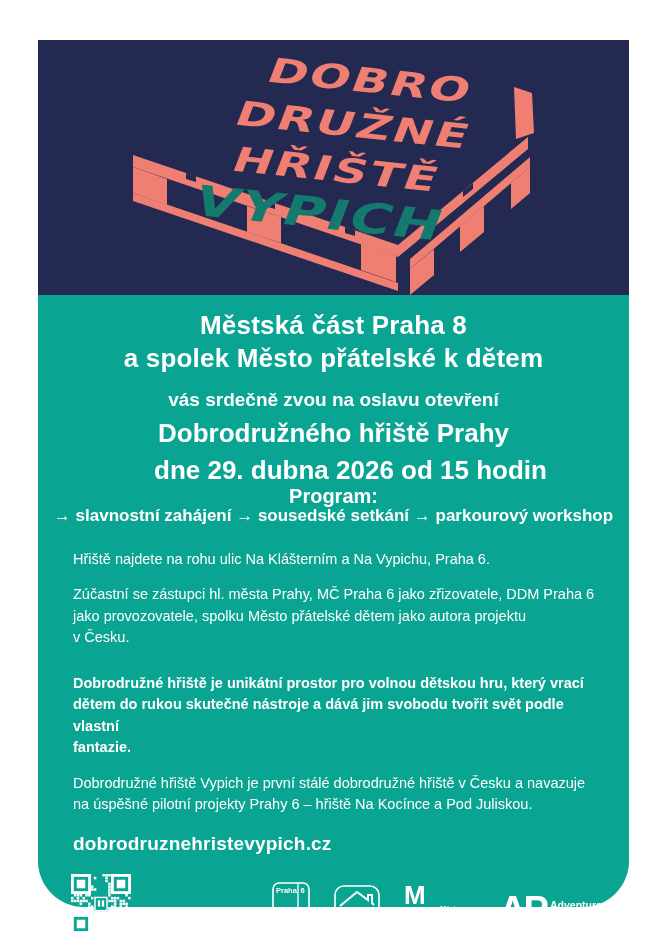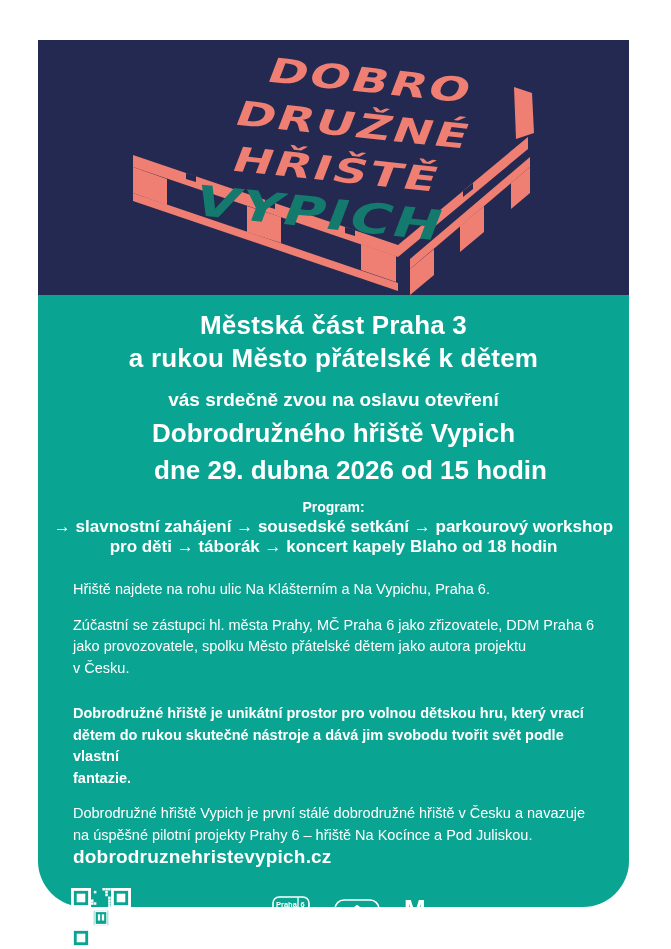--- a/index.html
+++ b/index.html
@@ -6,27 +6,27 @@
   .page{position:relative;width:671px;height:949px;background:#ffffff;overflow:hidden;
         font-family:"Liberation Sans",sans-serif;}
   .navy-panel{position:absolute;left:38px;top:40px;width:591px;height:255px;background:#232951;}
   .teal-panel{position:absolute;left:38px;top:295px;width:591px;height:612px;background:#0aa492;
         border-radius:0 0 46px 46px;color:#ffffff;box-sizing:border-box;}
   .center{text-align:center;}
   .h1{font-size:26px;font-weight:bold;line-height:33px;margin-top:14px;letter-spacing:.2px;}
   .sub{font-size:19px;font-weight:bold;line-height:24px;margin-top:13px;}
   .h2{font-size:26px;font-weight:bold;line-height:33px;margin-top:5px;}
   .h3{font-size:26px;font-weight:bold;line-height:33px;margin-top:4px;padding-left:34px;}
-  .prog-label{font-size:14px;font-weight:bold;line-height:19px;margin-top:11px;}
+  .prog-label{font-size:20px;font-weight:bold;line-height:19px;margin-top:0;}
   .prog-line{font-size:17px;font-weight:bold;line-height:19.5px;}
   .body-block{padding-left:35px;padding-right:25px;font-size:14.5px;line-height:21.5px;}
   .loc{margin-top:23px;}
   .para{margin-top:14px;}
   .para.bold{font-weight:bold;margin-top:24px;}
-  .website{margin-top:0;font-size:19px;font-weight:bold;letter-spacing:.2px;}
+  .website{margin-top:17px;font-size:19px;font-weight:bold;letter-spacing:.2px;}
   .logo-row{position:relative;margin-top:20px;height:62px;}
   .logo-row svg text{font-family:"Liberation Sans",sans-serif;}
   .qr{position:absolute;left:33px;top:0;}
   .logo-praha6{position:absolute;left:234px;top:8px;}
   .logo-ddm{position:absolute;left:296px;top:11px;}
   .logo-mpd{position:absolute;left:364px;top:7px;}
   .logo-ap{position:absolute;left:460px;top:13px;}
   .pallet-svg{display:block;}
   .pallet-text{font-family:"DejaVu Sans",sans-serif;font-weight:bold;letter-spacing:1.5px;}
 </style>
@@ -64,31 +64,30 @@
         <text transform="translate(0,46) scale(1.4,1)" font-size="34" fill="#ef7f72">DRUŽNÉ</text>
         <text transform="translate(0,92) scale(1.4,1)" font-size="34" fill="#ef7f72">HŘIŠTĚ</text>
         <text transform="translate(0,140) scale(1.35,1)" font-size="42" fill="#157a6e">VYPICH</text>
       </g>
     </svg>
   </div>
 
   <div class="teal-panel">
 
     <div class="h1 center">
-      <div>Městská část Praha 3</div>
-      <div>a rukou Město přátelské k dětem</div>
+      <div>Městská část Praha 8</div>
+      <div>a spolek Město přátelské k dětem</div>
     </div>
 
     <div class="sub center">vás srdečně zvou na oslavu otevření</div>
-    <div class="h2 center">Dobrodružného hřiště Vypich</div>
+    <div class="h2 center">Dobrodružného hřiště Prahy</div>
     <div class="h3 center">dne 29. dubna 2026 od 15 hodin</div>
 
     <div class="prog-label center">Program:</div>
     <div class="prog-line center">→ slavnostní zahájení → sousedské setkání → parkourový workshop</div>
-    <div class="prog-line center">pro děti → táborák → koncert kapely Blaho od 18 hodin</div>
 
     <div class="body-block">
       <div class="loc">Hřiště najdete na rohu ulic Na Klášterním a Na Vypichu, Praha 6.</div>
 
       <div class="para">
         <div>Zúčastní se zástupci hl. města Prahy, MČ Praha 6 jako zřizovatele, DDM Praha 6</div>
         <div>jako provozovatele, spolku Město přátelské dětem jako autora projektu</div>
         <div>v Česku.</div>
       </div>
 

